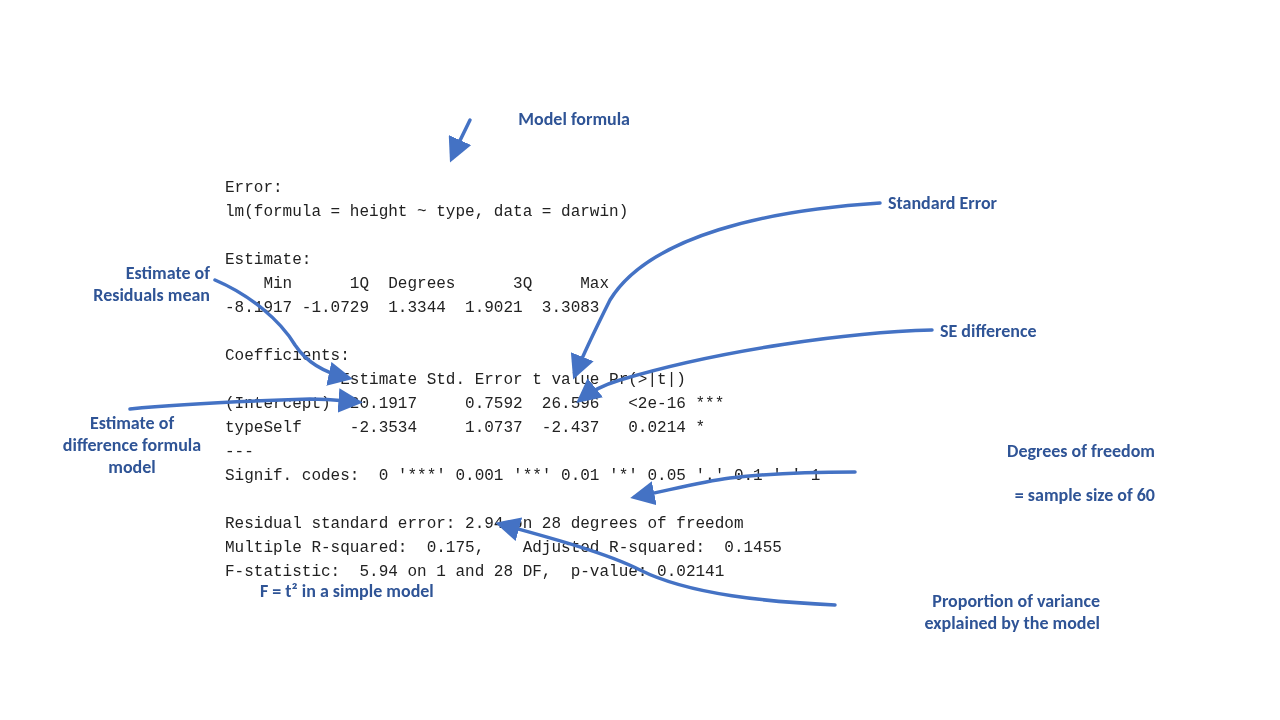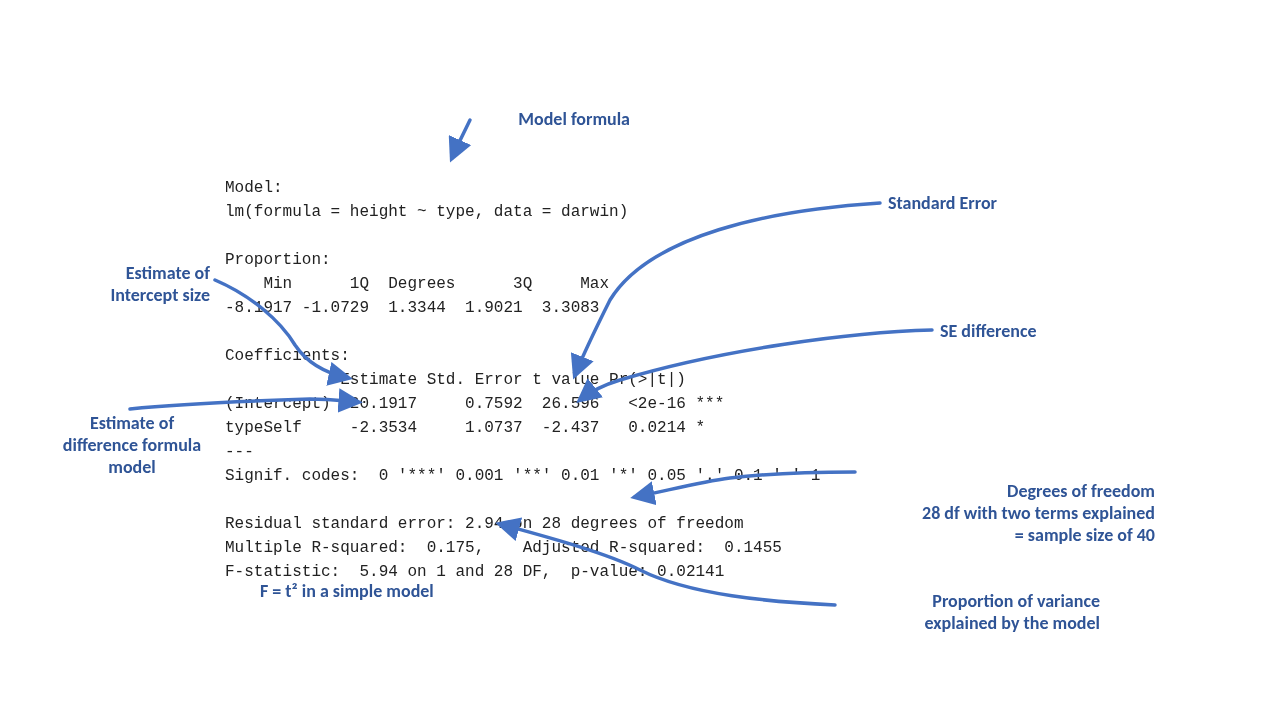--- a/index.html
+++ b/index.html
@@ -48,24 +48,24 @@
     stroke-width: 3.5;
     stroke-linecap: round;
   }
 </style>
 </head>
 <body>
 
 <div class="canvas">
 
   <div class="code">
-<span>Model:</span>
+<span>Error:</span>
 <span>lm(formula = height ~ type, data = darwin)</span>
 <span></span>
-<span>Proportion:</span>
+<span>Estimate:</span>
 <span>    Min      1Q  Degrees      3Q     Max</span>
 <span>-8.1917 -1.0729  1.3344  1.9021  3.3083</span>
 <span></span>
 <span>Coefficients:</span>
 <span>            Estimate Std. Error t value Pr(&gt;|t|)</span>
 <span>(Intercept)  20.1917     0.7592  26.596   &lt;2e-16 ***</span>
 <span>typeSelf     -2.3534     1.0737  -2.437   0.0214 *</span>
 <span>---</span>
 <span>Signif. codes:  0 '***' 0.001 '**' 0.01 '*' 0.05 '.' 0.1 ' ' 1</span>
 <span></span>
@@ -73,35 +73,35 @@
 <span>Multiple R-squared:  0.175,    Adjusted R-squared:  0.1455</span>
 <span>F-statistic:  5.94 on 1 and 28 DF,  p-value: 0.02141</span>
   </div>
 
   <div class="label center" style="left:450px; top:108px; width:180px;">Model formula</div>
 
   <div class="label left" style="left:888px; top:192px;">Standard Error</div>
 
   <div class="label right" style="left:30px; top:262px; width:180px;">
     <span>Estimate of</span><br>
-    <span>Intercept size</span>
+    <span>Residuals mean</span>
   </div>
 
   <div class="label left" style="left:940px; top:320px;">SE difference</div>
 
   <div class="label left" style="left:32px; top:412px; width:200px;">
     <span>Estimate of</span><br>
     <span>difference formula</span><br>
     <span>model</span>
   </div>
 
-  <div class="label center" style="left:855px; top:480px; width:300px;">
+  <div class="label center" style="left:855px; top:440px; width:300px;">
     <span>Degrees of freedom</span><br>
-    <span>28 df with two terms explained</span><br>
-    <span>= sample size of 40</span>
+    <br>
+    <span>= sample size of 60</span>
   </div>
 
   <div class="label left" style="left:260px; top:580px;">F = t² in a simple model</div>
 
   <div class="label center" style="left:840px; top:590px; width:260px;">
     <span>Proportion of variance</span><br>
     <span>explained by the model</span>
   </div>
 
   <svg class="arrows" viewBox="0 0 1280 720">

